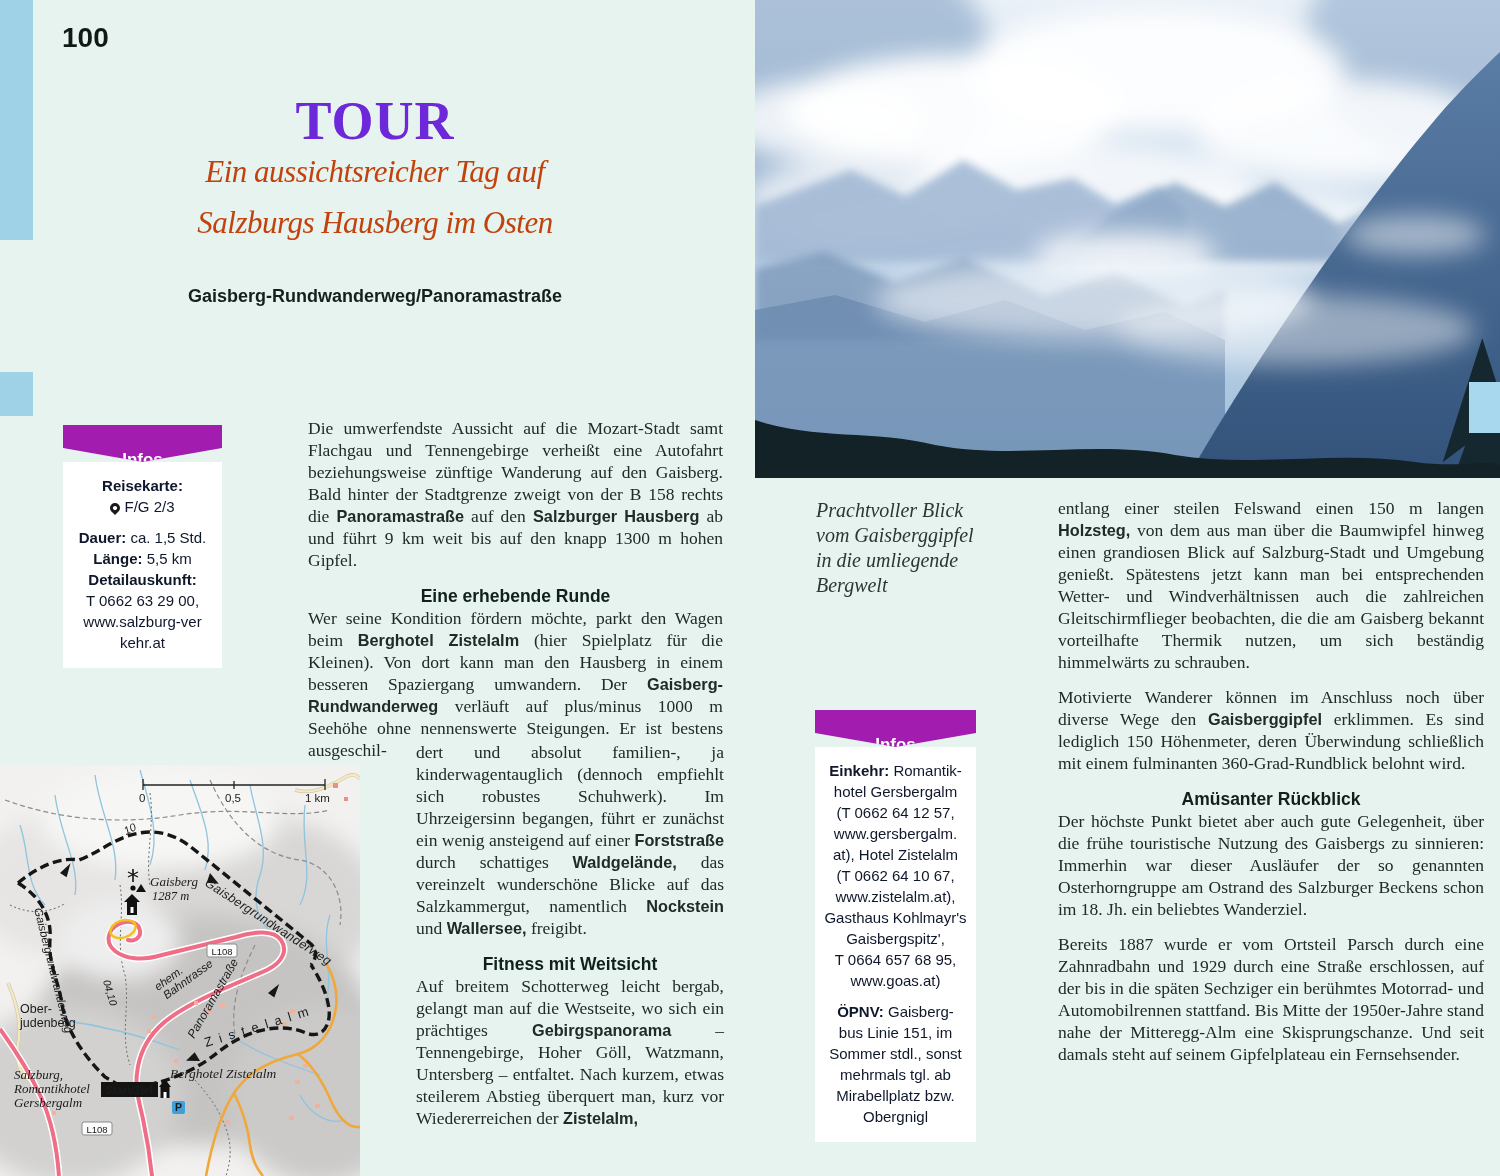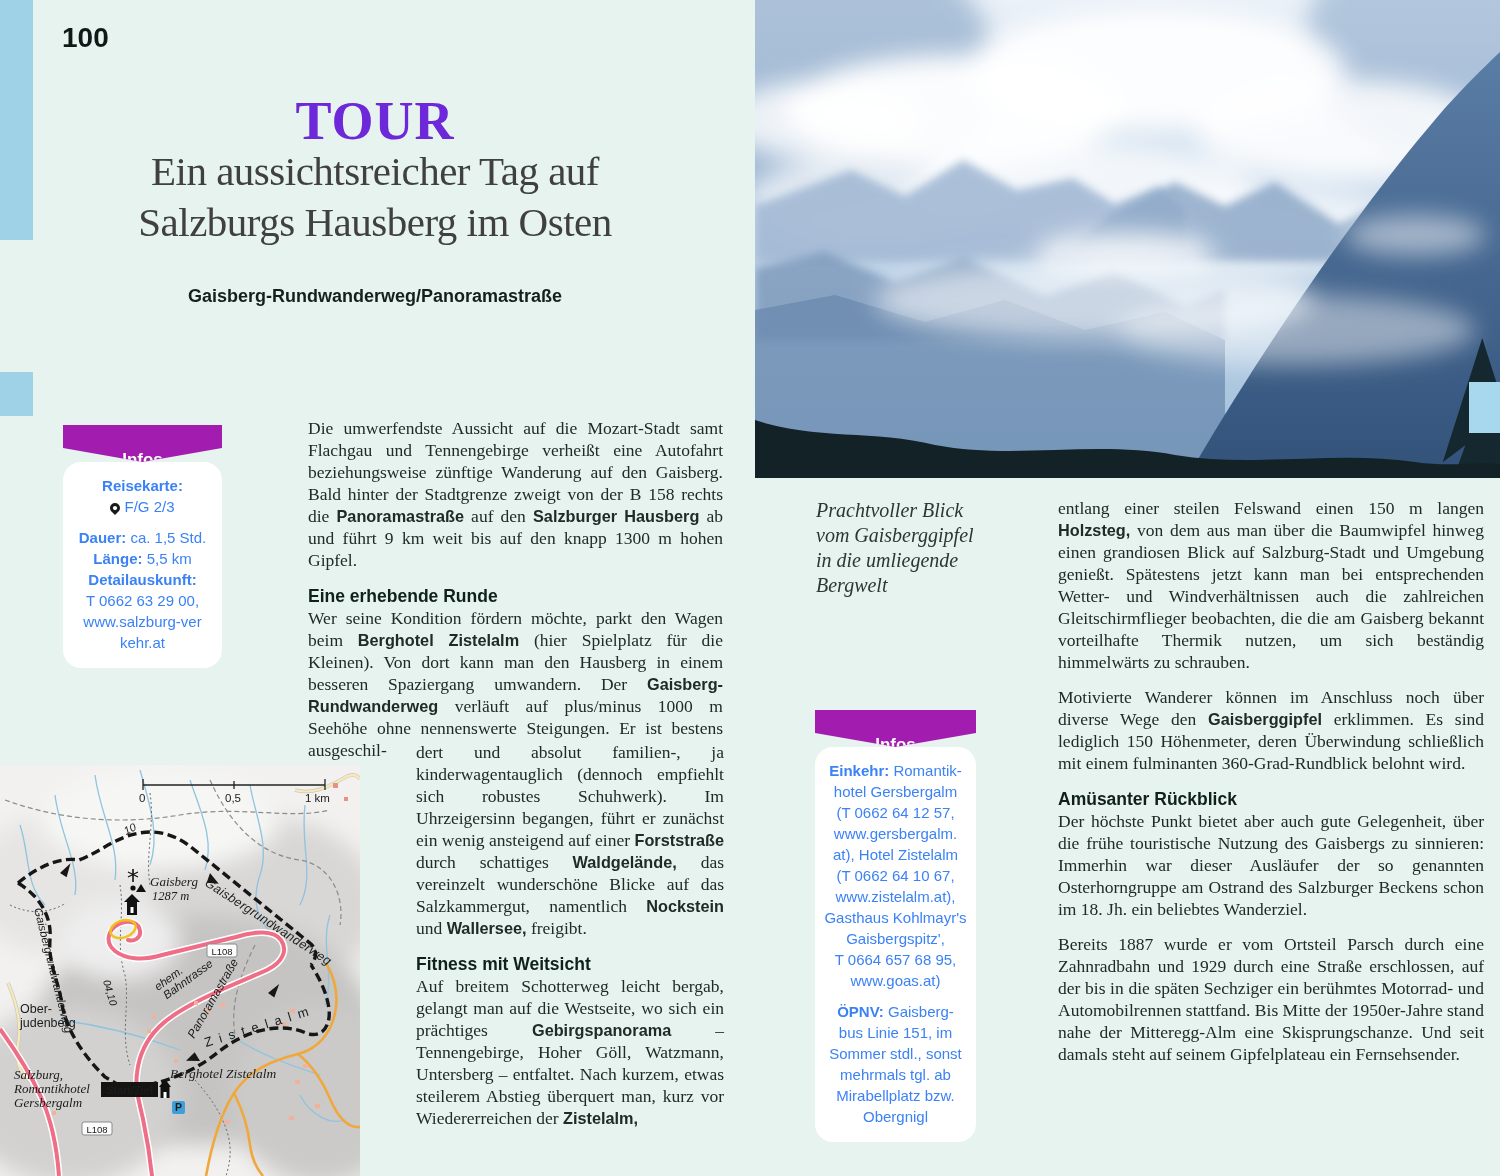--- a/index.html
+++ b/index.html
@@ -7,43 +7,43 @@
         font-family:"Liberation Serif",serif;color:#22302c;}
   .edge-tab{position:absolute;background:#9fd1e7;}
   #tab-top{left:0;top:0;width:33px;height:240px;}
   #tab-mid{left:0;top:372px;width:33px;height:44px;}
   #photo-tab{position:absolute;left:1469px;top:382px;width:31px;height:51px;background:#a8d8ee;z-index:5;}
   .pagenum{position:absolute;left:62px;top:22px;font-family:"Liberation Sans",sans-serif;
            font-weight:bold;font-size:28px;color:#101917;}
   .header{position:absolute;left:95px;top:96px;width:560px;text-align:center;}
   .kicker{font-family:"Liberation Serif",serif;font-weight:bold;font-size:54px;line-height:50px;
           color:#6d28d9;letter-spacing:1px;}
-  .title-line{font-size:41px;line-height:51px;color:#404040;letter-spacing:-0.5px;}
+  .title-line{font-size:31px;line-height:51px;color:#c2410c;letter-spacing:-0.5px;font-style:italic;}
   .subtitle{margin-top:38px;font-family:"Liberation Sans",sans-serif;font-weight:bold;
             font-size:18px;color:#15201d;}
   .photo{position:absolute;left:755px;top:0;width:745px;height:478px;}
   .caption{position:absolute;left:816px;top:498px;width:178px;font-style:italic;
            font-size:20px;line-height:25px;color:#2a3734;}
   .infobox{position:absolute;font-family:"Liberation Sans",sans-serif;text-align:center;}
   #infobox-1{left:63px;top:425px;width:159px;}
   #infobox-2{left:815px;top:710px;width:161px;}
   .banner{height:37px;background:#a21caf;clip-path:polygon(0 0,100% 0,100% 62%,50% 100%,0 62%);
           color:#fff;font-weight:bold;font-size:17px;padding-top:25px;box-sizing:border-box;}
-  .infobody{background:#ffffff;padding:13px 8px 15px;font-size:15px;line-height:21px;color:#3b82f6;border-radius:18px;}
+  .infobody{background:#ffffff;padding:13px 8px 15px;font-size:15px;line-height:21px;color:#0f172a;}
   .infobody .gap{height:10px;}
   .bterm{font-family:"Liberation Sans",sans-serif;font-weight:bold;font-size:0.93em;}
   .infobody .bterm{font-size:15px;}
   .serif-col{position:absolute;text-align:justify;font-size:17.5px;line-height:22px;color:#202b28;margin-left:28px;}
   #col-a{left:280px;top:417px;width:415px;}
   #col-b{left:388px;top:741px;width:308px;}
   #col-r{left:1030px;top:497px;width:426px;}
   .para{margin:0 0 13px 0;}
   .para:last-child{margin-bottom:0;}
   .colhead{font-family:"Liberation Sans",sans-serif;font-weight:bold;font-size:17.5px;
-           margin:14px 0 0 0;text-align:left;color:#10201c;}
+           margin:14px 0 0 0;text-align:center;color:#10201c;}
   #map{position:absolute;left:0;top:765px;width:360px;height:411px;}
   .pin-icon{display:inline-block;width:10px;height:10px;background:#1a1a1a;
             border-radius:50% 50% 50% 0;transform:rotate(-45deg);margin:0 4px -1px 0;position:relative;}
   .pin-icon::after{content:"";position:absolute;left:3px;top:3px;width:4px;height:4px;
             background:#fff;border-radius:50%;}
   svg text{font-family:"Liberation Sans",sans-serif;fill:#1b1b1b;}
   svg text.ser{font-family:"Liberation Serif",serif;}
 </style>
 </head>
 <body>

